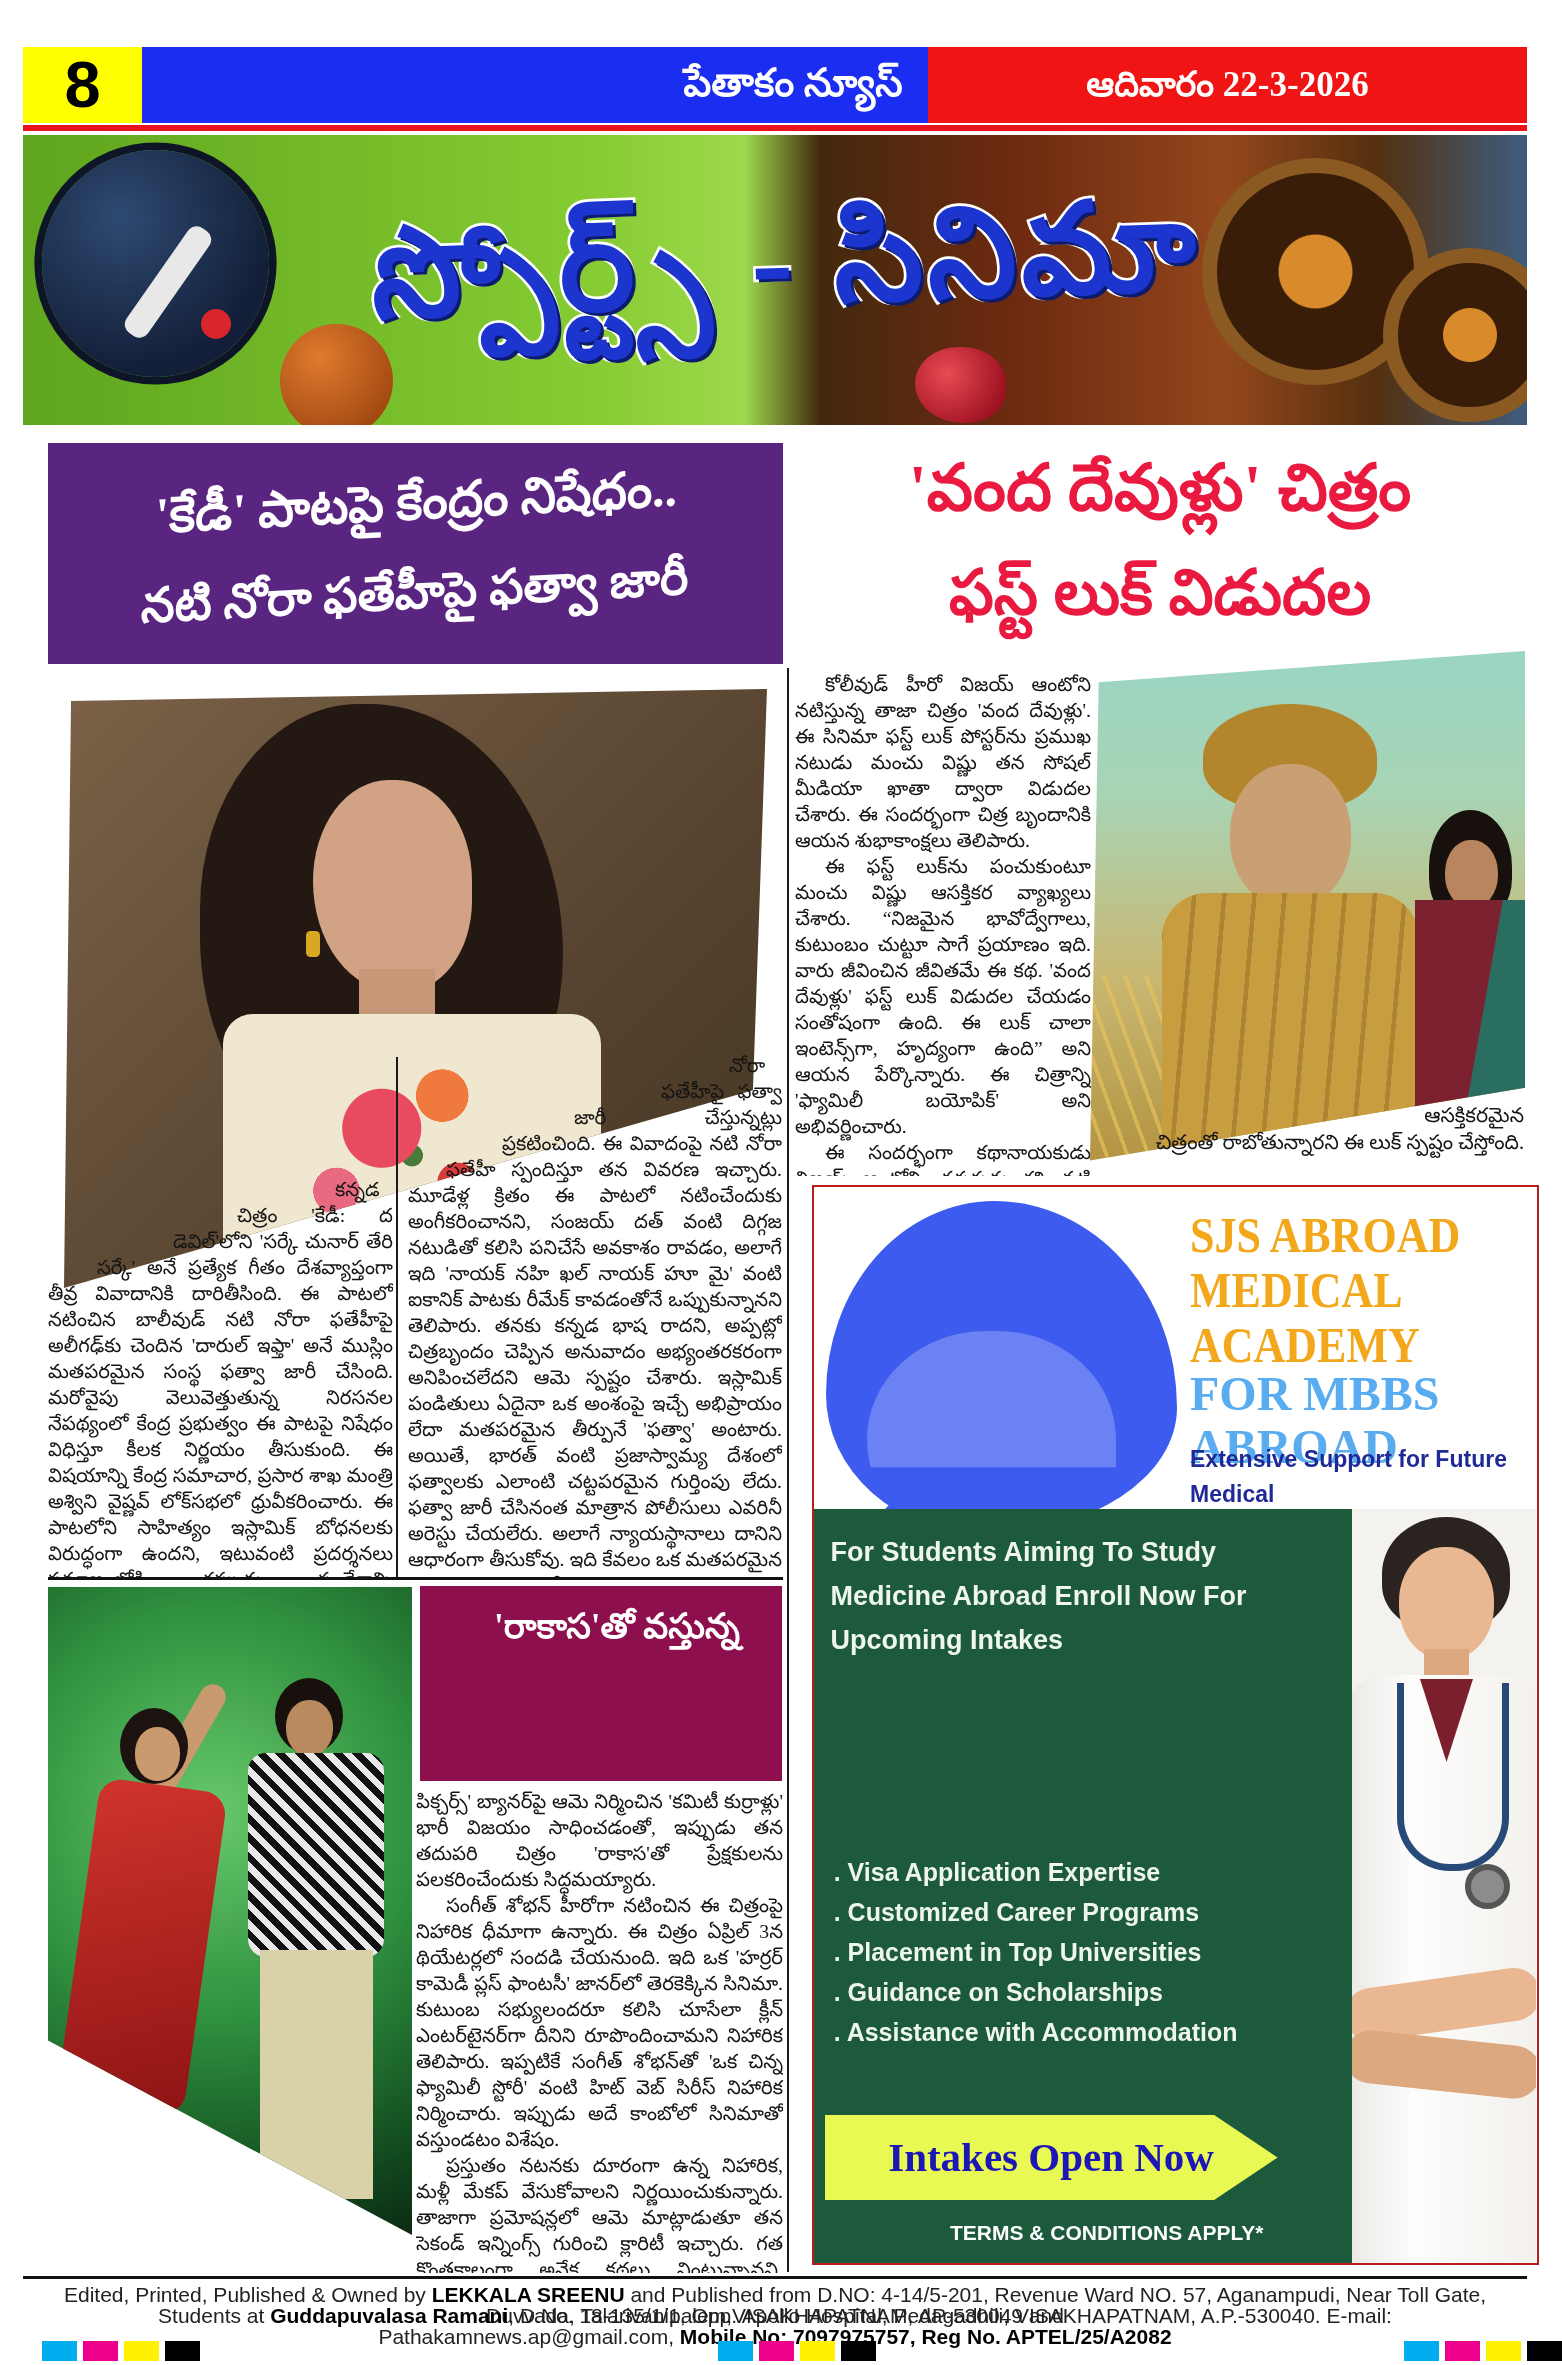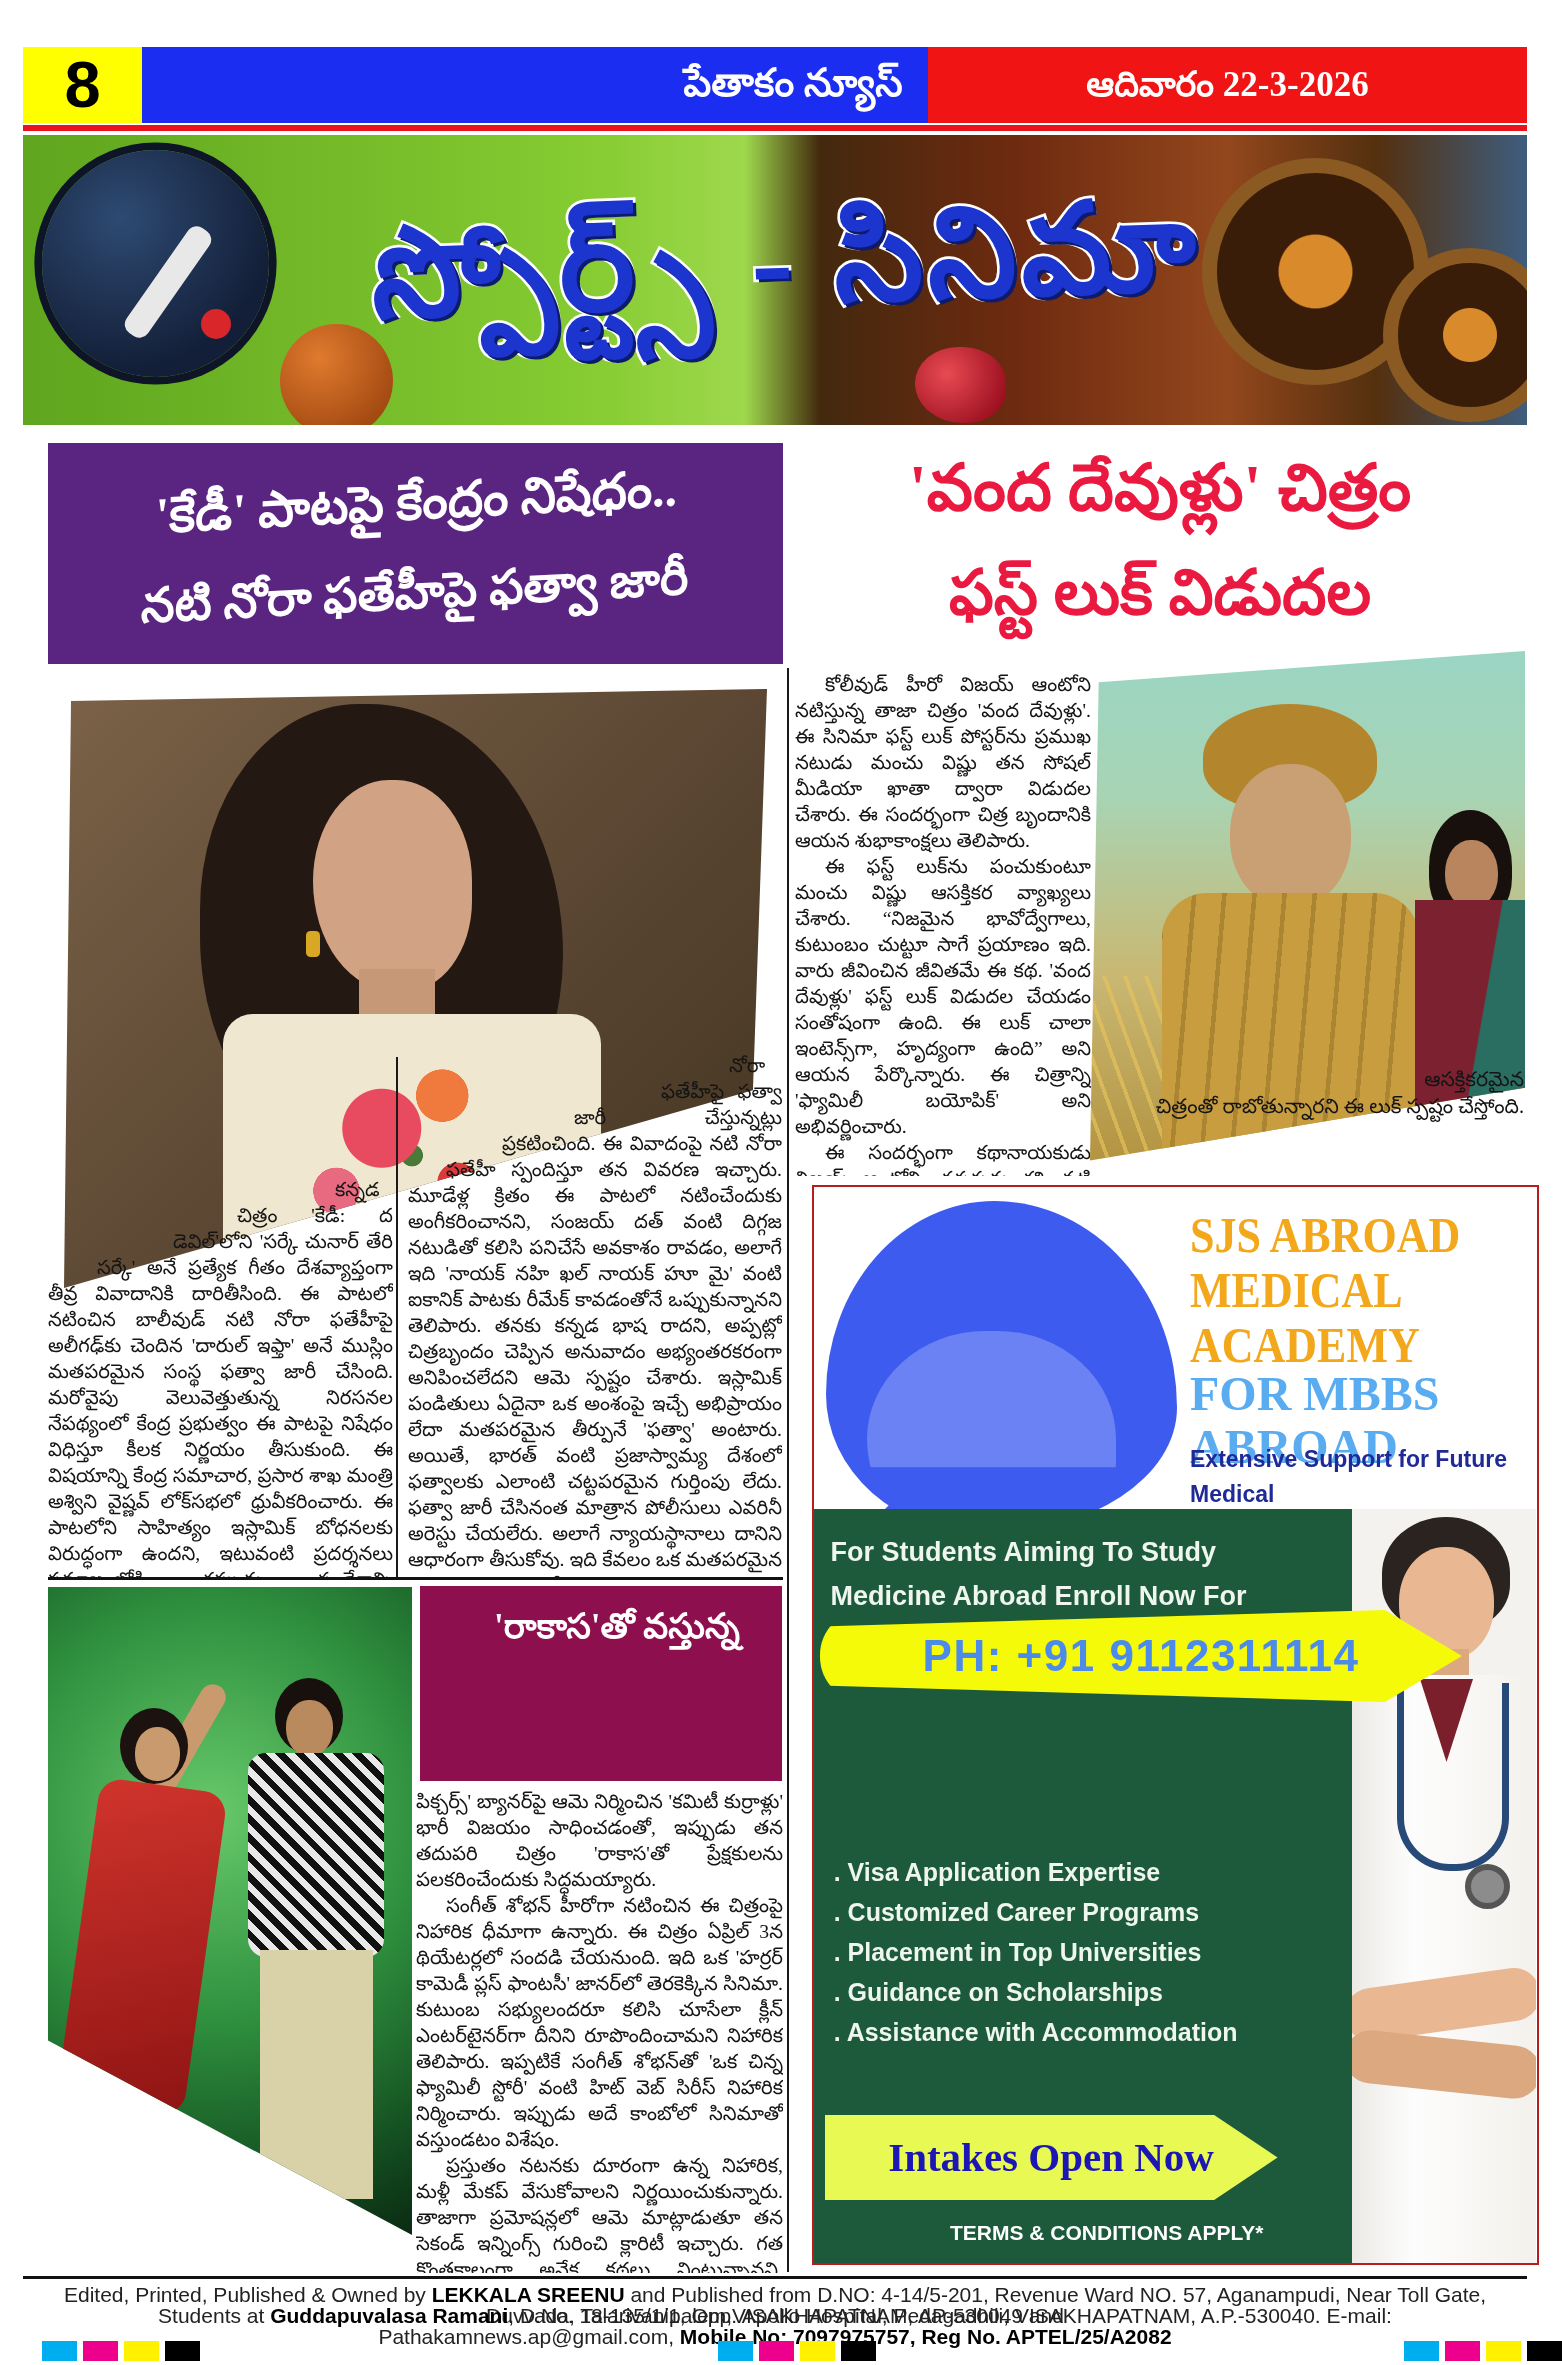--- a/index.html
+++ b/index.html
@@ -79,21 +79,21 @@
     background:linear-gradient(180deg,#9ad5c4 0%,#a8d4b4 28%,#c9b873 62%,#b2923f 100%);}
   #mp-cap{left:113px;top:53px;width:174px;height:106px;border-radius:50% 50% 40% 40%;background:#b3862e;}
   #mp-face{left:140px;top:113px;width:121px;height:144px;border-radius:48%;background:#c99f74;}
   #mp-shirt{left:72px;top:242px;width:257px;height:287px;border-radius:45px 45px 0 0;background:#c79d3f;
     background-image:repeating-linear-gradient(95deg,rgba(90,60,10,.25) 0 4.5px,rgba(0,0,0,0) 4.5px 30px);}
   #mp-whair{left:339px;top:159px;width:83px;height:113px;border-radius:50% 50% 40% 40%;background:#17100c;}
   #mp-wface{left:355px;top:189px;width:53px;height:68px;border-radius:48%;background:#b9855e;}
   #mp-sari{left:325px;top:249px;width:113px;height:257px;background:linear-gradient(100deg,#7c2130 0 55%,#2a6e62 56% 100%);}
   #mp-wheat{left:0px;top:325px;width:435px;height:197px;
     background:repeating-linear-gradient(70deg,rgba(232,196,90,.65) 0 3.8px,rgba(0,0,0,0) 3.8px 19.7px);}
-  #ra-cap{left:1096px;top:1066px;width:428px;text-align:right;font-size:20.4px;line-height:27px;color:#141414;}
+  #ra-cap{left:1096px;top:1102px;width:428px;text-align:right;font-size:20.4px;line-height:27px;color:#141414;}
 
   #main-vline{left:787px;top:668px;width:2.3px;height:1604px;background:#1a1a1a;}
 
   
   #ad{left:812px;top:1185px;width:723px;height:1076px;border:2px solid #b91c1c;background:#ffffff;}
   .adp{position:absolute;}
   #ad-logo{left:12px;top:13.6px;width:351px;height:333px;background:#3d5bee;
     border-radius:48% 52% 55% 45% / 58% 62% 38% 42%;}
   #ad-logo-in{left:53px;top:144px;width:249px;height:227px;background:#6b82f5;
     border-radius:50% 50% 45% 55%;clip-path:polygon(0 0,100% 0,100% 60%,0 60%);}
@@ -272,21 +272,20 @@
       <div id="dc-hair" class="adp"></div>
       <div id="dc-face" class="adp"></div>
       <div id="dc-neck" class="adp"></div>
       <div id="dc-coat" class="adp"></div>
       <div id="dc-shirt" class="adp"></div>
       <div id="dc-steth" class="adp"></div>
       <div id="dc-chest" class="adp"></div>
       <div id="dc-arm" class="adp"></div>
       <div id="dc-arm2" class="adp"></div>
     </div>
-    <div id="ad-phone" class="adp">PH: +91 9112311114</div>
     <div id="ad-bullets" class="adp">
       <div>. Visa Application Expertise</div>
       <div>. Customized Career Programs</div>
       <div>. Placement in Top Universities</div>
       <div>. Guidance on Scholarships</div>
       <div>. Assistance with Accommodation</div>
     </div>
     <div id="ad-cta" class="adp">Intakes Open Now</div>
     <div id="ad-terms" class="adp">TERMS &amp; CONDITIONS APPLY*</div>
   </div>

